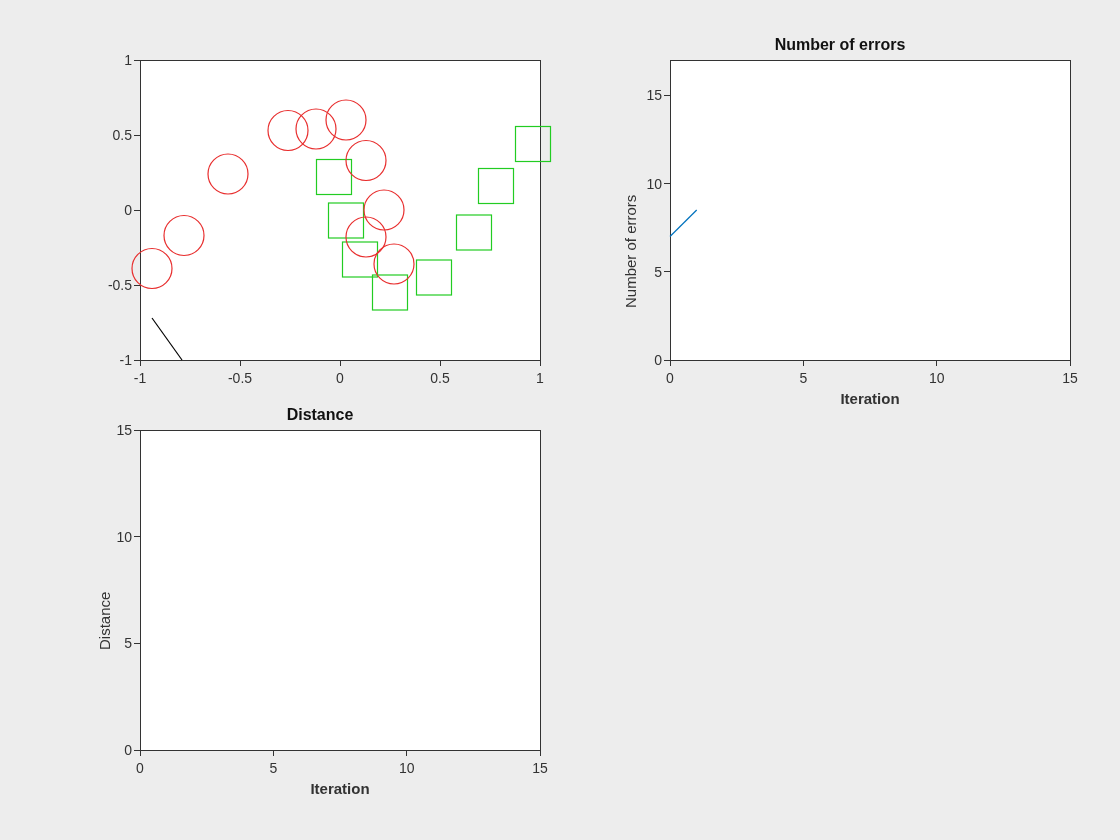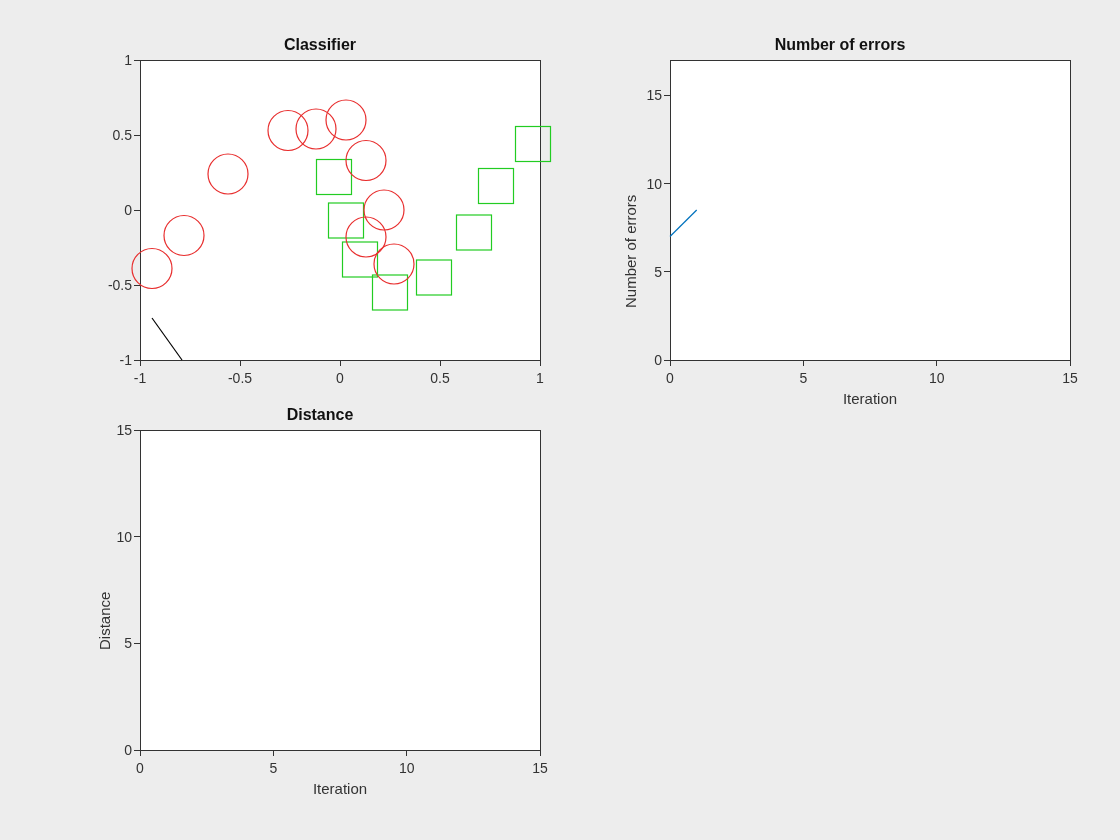--- a/index.html
+++ b/index.html
@@ -33,20 +33,21 @@
     transform: rotate(-90deg);
     font-size: 15px;
     color: #333;
   }
   .xlabel {
     position: absolute;
     width: 100%;
     text-align: center;
     font-size: 15px;
     color: #333;
+    font-weight: bold;
   }
   .tick {
     position: absolute;
     font-size: 14px;
     color: #333;
   }
   .tick.x { transform: translateX(-50%); text-align: center; }
   .tick.y { transform: translateY(-50%); text-align: right; }
   svg { display: block; }
   .axisbox { fill: #FFFFFF; stroke: #333333; stroke-width: 1; shape-rendering: crispEdges; }
@@ -54,21 +55,20 @@
   .redO   { fill: none; stroke: #E82E2E; stroke-width: 1.2; }
   .greenS { fill: none; stroke: #22CC22; stroke-width: 1.2; }
   .blackL { fill: none; stroke: #000; stroke-width: 1.2; }
   .blueL  { fill: none; stroke: #0072BD; stroke-width: 1.2; }
 </style>
 </head>
 <body>
 <div class="page">
 
 <div class="panel" style="left:80px; top:40px; width:480px; height:370px;">
-  <div class="title" style="top:-4px;">Classifier</div>
 
   <svg width="480" height="370">
 
     <rect class="axisbox" x="60" y="20" width="400" height="300"></rect>
 
     <line class="tickmark" x1="60" y1="320" x2="60" y2="326"></line>
     <line class="tickmark" x1="160" y1="320" x2="160" y2="326"></line>
     <line class="tickmark" x1="260" y1="320" x2="260" y2="326"></line>
     <line class="tickmark" x1="360" y1="320" x2="360" y2="326"></line>
     <line class="tickmark" x1="460" y1="320" x2="460" y2="326"></line>

